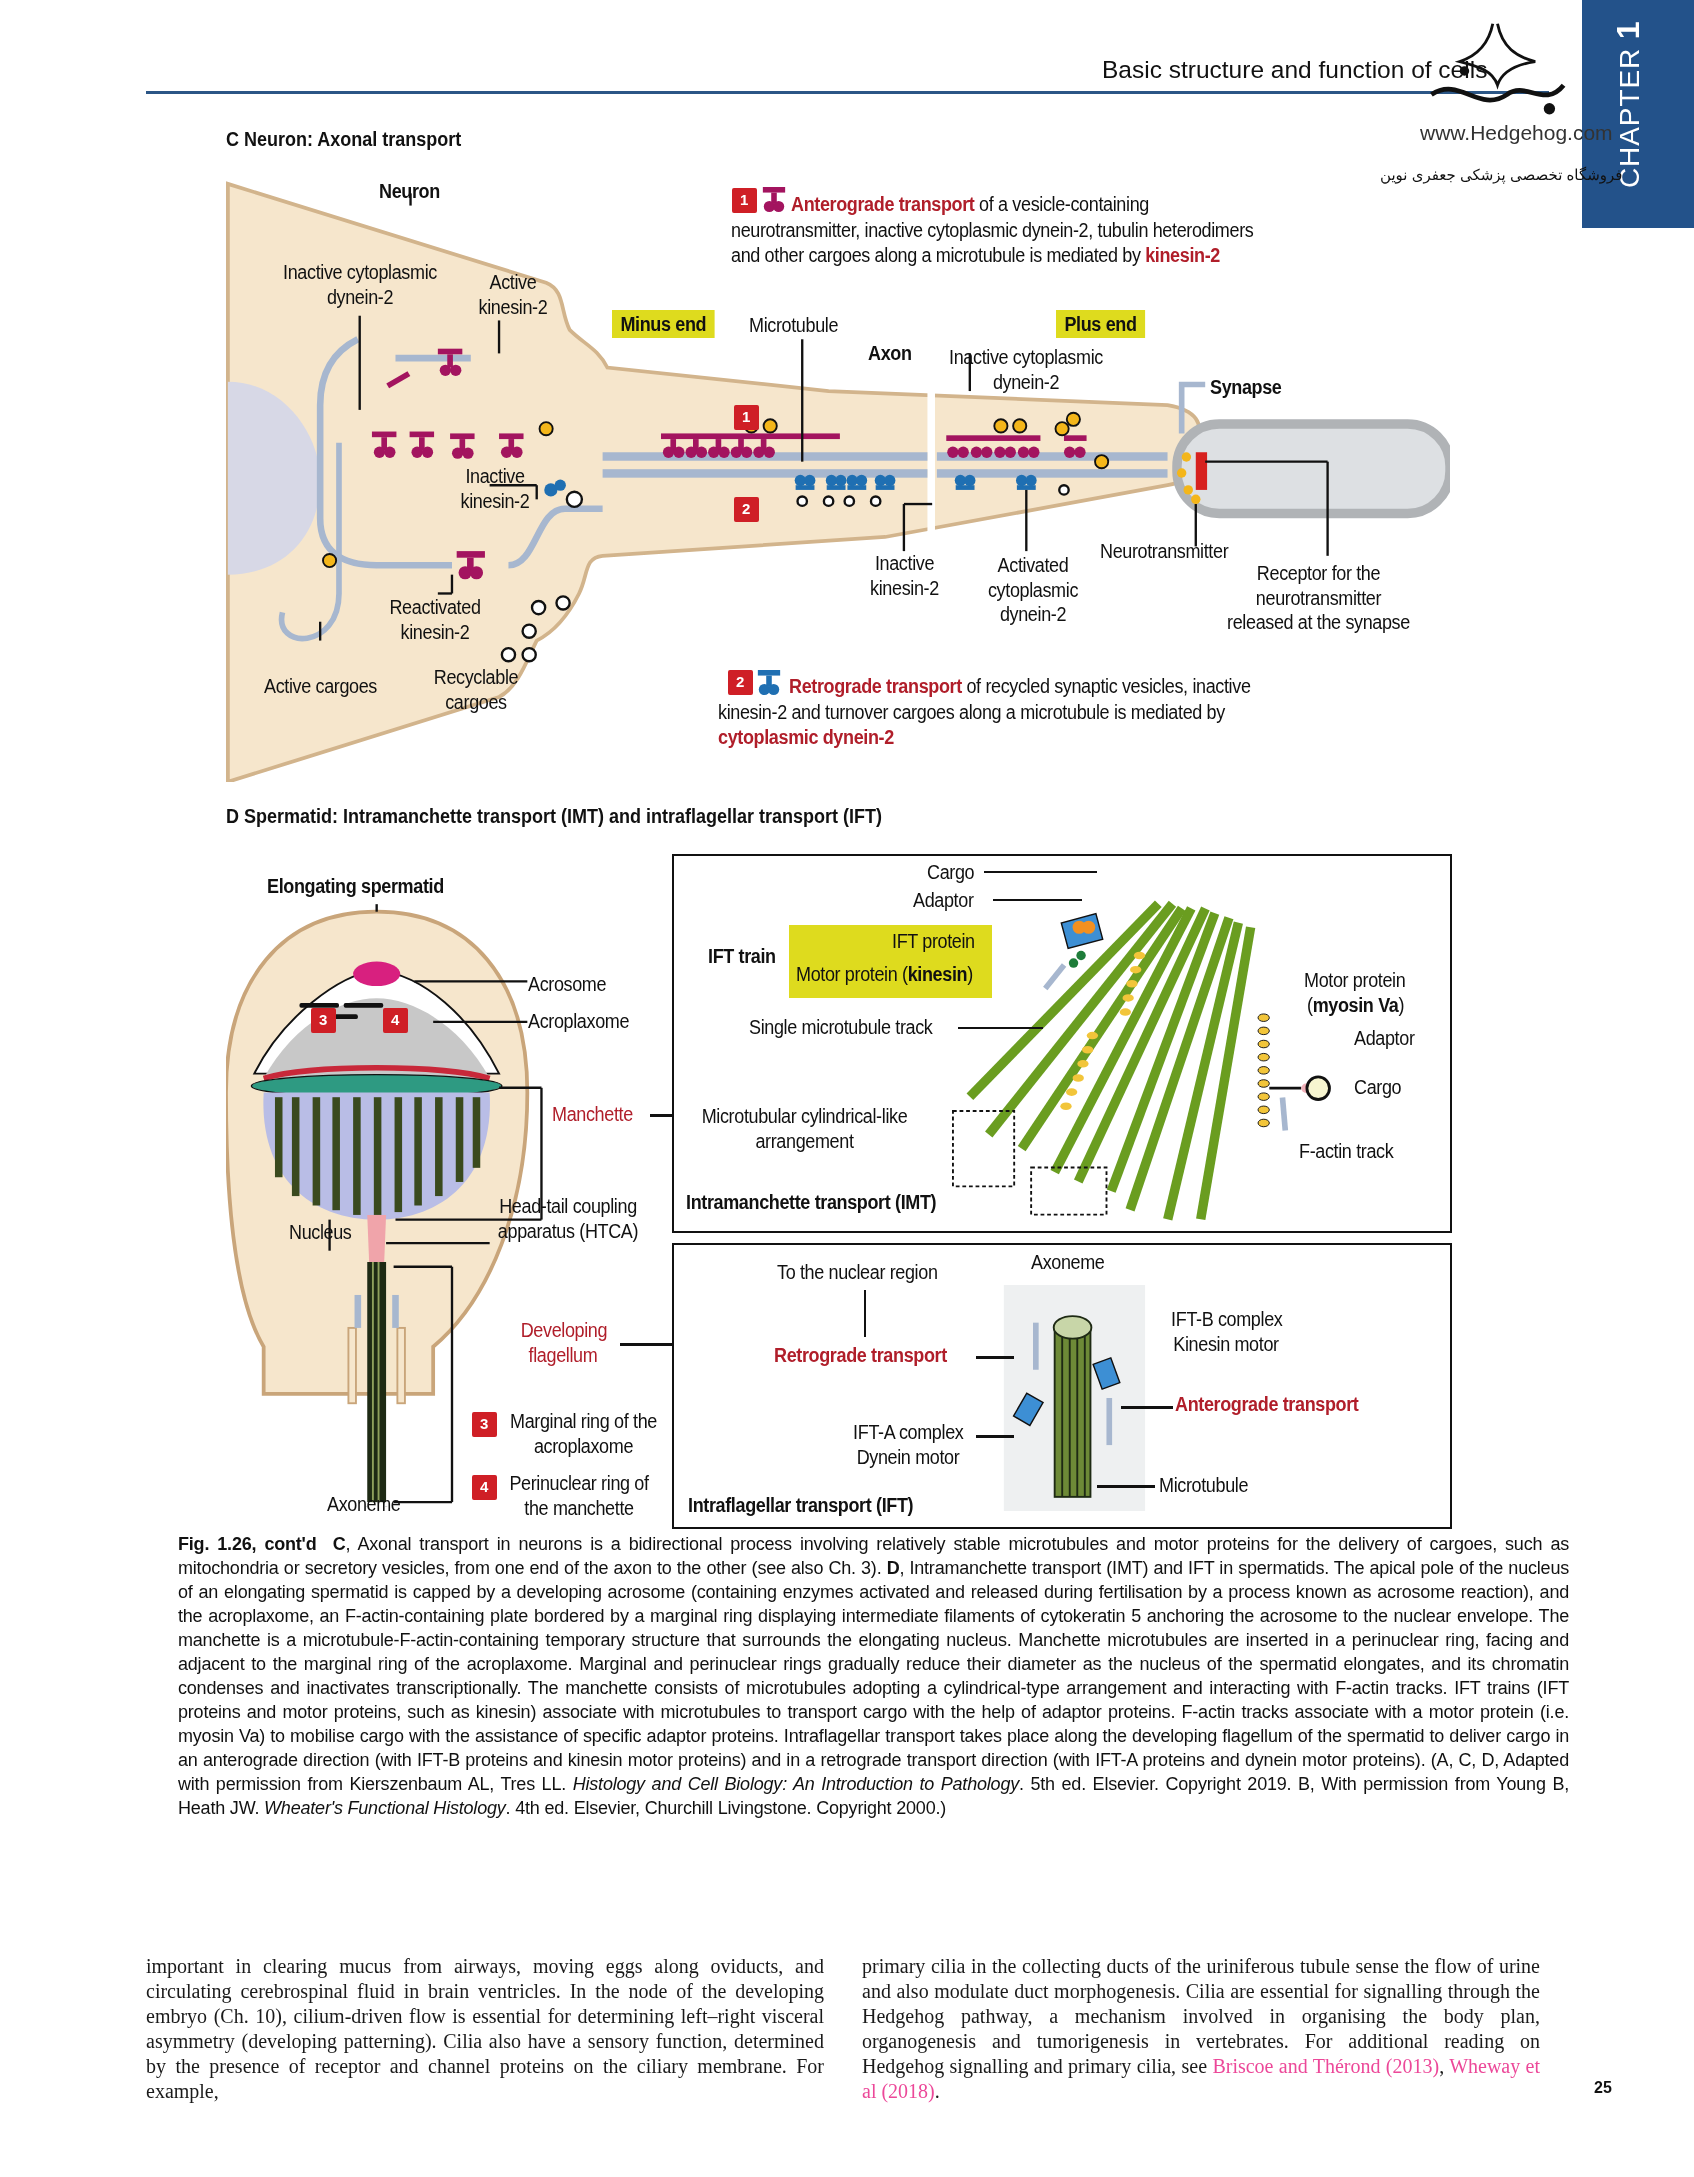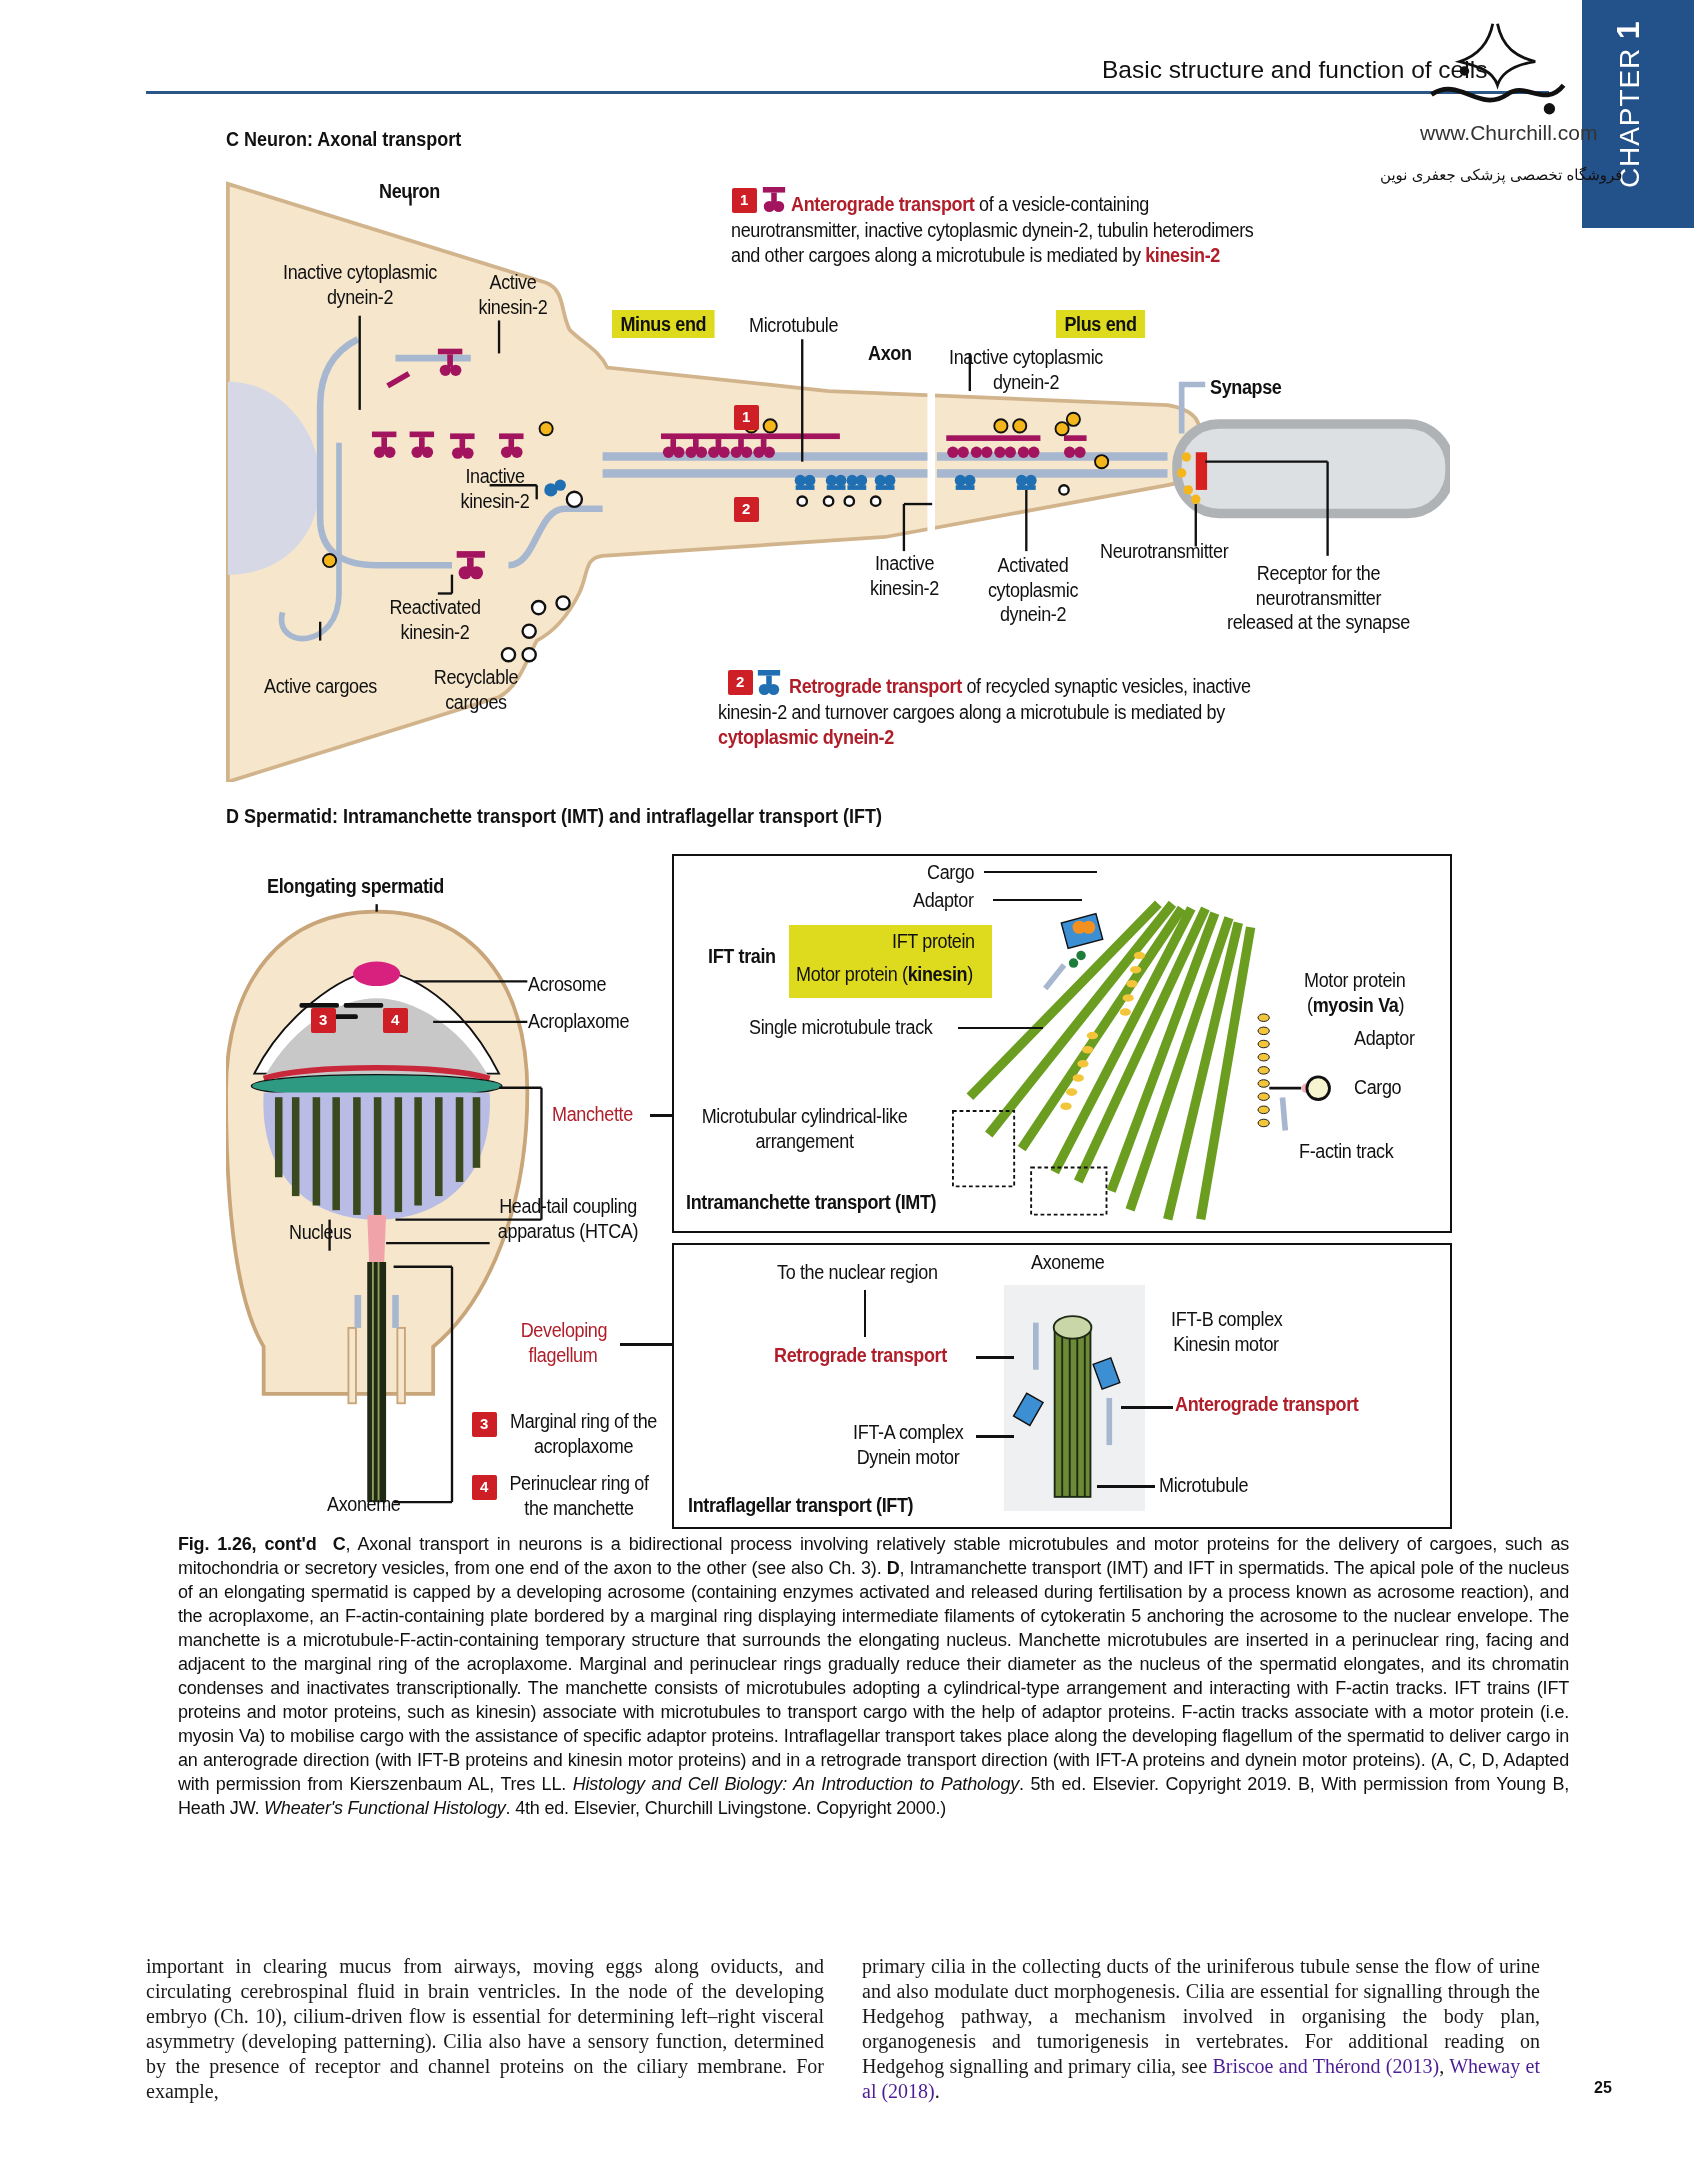--- a/index.html
+++ b/index.html
@@ -16,38 +16,38 @@
   .chapter-tab{position:absolute;left:1582px;top:0;width:113px;height:228px;background:#23528a;}
   .chapter-text{position:absolute;left:1610px;top:188px;transform:rotate(-90deg);transform-origin:left top;color:#fff;font-size:28px;white-space:nowrap;letter-spacing:0.9px;}
   .chapter-text b{font-size:32px;}
   .wm-url{position:absolute;left:1420px;top:121px;font-size:21px;color:#333;}
   .wm-fa{position:absolute;left:1380px;top:166px;font-size:15px;color:#111;direction:rtl;}
   .panel-title{position:absolute;font-size:20px;font-weight:bold;transform:scaleX(0.9);transform-origin:left top;white-space:nowrap;}
   .box{position:absolute;border:2.8px solid #111;background:#fff;}
   .caption{position:absolute;left:146px;top:1532px;width:1391px;font-size:18px;line-height:24px;text-align:justify;letter-spacing:-0.2px;margin-left:32px;}
   .caption .fig{font-weight:bold;}
   .body-col{position:absolute;top:1954px;width:678px;font-family:"Liberation Serif",serif;font-size:20px;line-height:25px;text-align:justify;color:#1a1a1a;}
-  .link{color:#4c1d95;}
+  .link{color:#ec4899;}
   .page-num{position:absolute;left:1594px;top:2079px;font-size:16px;font-weight:bold;}
   .leader{position:absolute;background:#111;}
 </style>
 </head>
 <body>
 
 <div class="chapter-tab"></div>
 <div class="chapter-text"><span>CHAPTER</span> <b>1</b></div>
 <div class="header-title">Basic structure and function of cells</div>
 <div class="header-rule"></div>
 <svg class="abs" style="left:1422px;top:19px" width="151" height="104" viewBox="0 0 160 110">
   <path d="M75 5 C70 30,55 40,40 45 C60 50,75 55,80 70 C85 55,100 48,120 45 C100 40,85 30,80 5" fill="none" stroke="#111" stroke-width="3"></path>
   <path d="M10 80 C40 60,60 100,90 80 C110 65,130 95,150 70" fill="none" stroke="#111" stroke-width="5"></path>
   <circle cx="45" cy="55" r="5" fill="#111"></circle>
     <circle cx="135" cy="95" r="6" fill="#111"></circle>
 </svg>
-<div class="wm-url">www.Churchill.com</div>
+<div class="wm-url">www.Hedgehog.com</div>
 <div class="wm-fa">فروشگاه تخصصی پزشکی جعفری نوین</div>
 
 <div class="panel-title" style="left:226px;top:128px">C  Neuron: Axonal transport</div>
 
 <svg class="abs" style="left:226px;top:179px" width="1224" height="603" viewBox="0 0 1300 640">
 
   <path d="M2 5 L340 110 C360 118,355 140,365 160 C380 175,395 180,405 200 L640 225 L1000 240 C1030 245,1040 260,1030 280 C1040 300,1030 320,1000 325 L700 380 L400 400 C380 402,385 420,375 440 C365 460,350 480,330 490 C320 510,310 540,290 550 L2 640 Z" fill="#f6e6cc" stroke="#d2b48c" stroke-width="4"></path>
 
   <rect x="745" y="220" width="8" height="180" fill="#fff"></rect>
 

